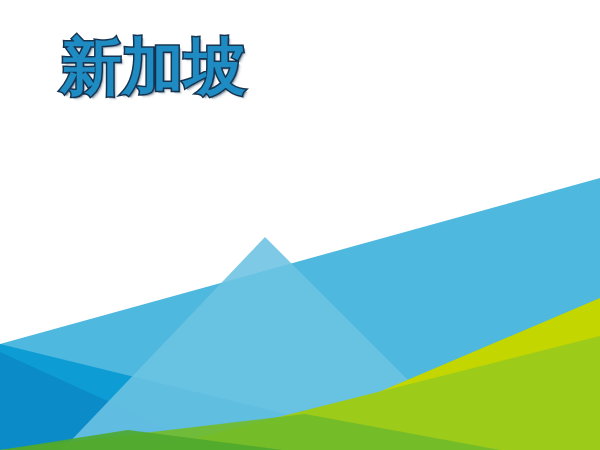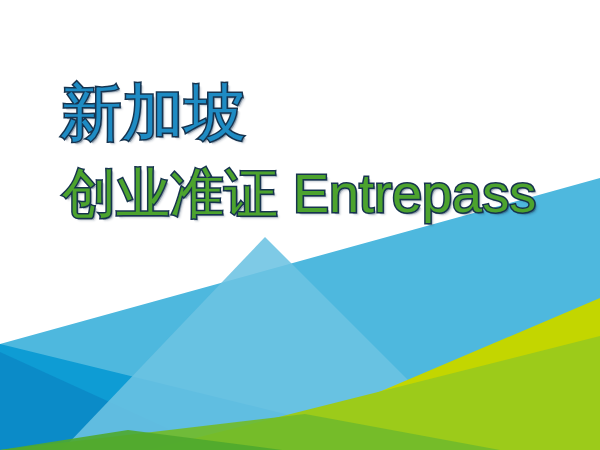--- a/index.html
+++ b/index.html
@@ -28,24 +28,23 @@
     left: 0;
     top: 0;
     width: 600px;
     height: 200px;
     z-index: 5;
     padding: 0;
   }
   .title-line {
     position: absolute;
     white-space: nowrap;
-    font-weight: normal;
+    font-weight: bold;
     letter-spacing: 0px;
     line-height: 1;
-    margin-top: 46px;
   }
   #title-line-1 {
     left: 60px;
     top: 36px;
     font-size: 62px;
     color: #1E8BC3;
     -webkit-text-stroke: 3px #17344F;
     paint-order: stroke fill;
     text-shadow:
       2px 2px 0 rgba(23,52,79,0.35),
@@ -85,16 +84,15 @@
     <polygon points="600,336 600,450 148,450" fill="#9CCB1A"></polygon>
 
     <polygon points="0,450 305,414 500,450" fill="#72BB2A" opacity="0.92"></polygon>
 
     <polygon points="0,450 128,430 282,450" fill="#4FA82E" opacity="0.9"></polygon>
 
   </svg>
 
   <div id="title-block">
     <div class="title-line" id="title-line-1">新加坡</div>
-    <div class="title-line" id="title-line-2">创业准证 Entrepass</div>
   </div>
 
 </div>
 
 </body></html>

